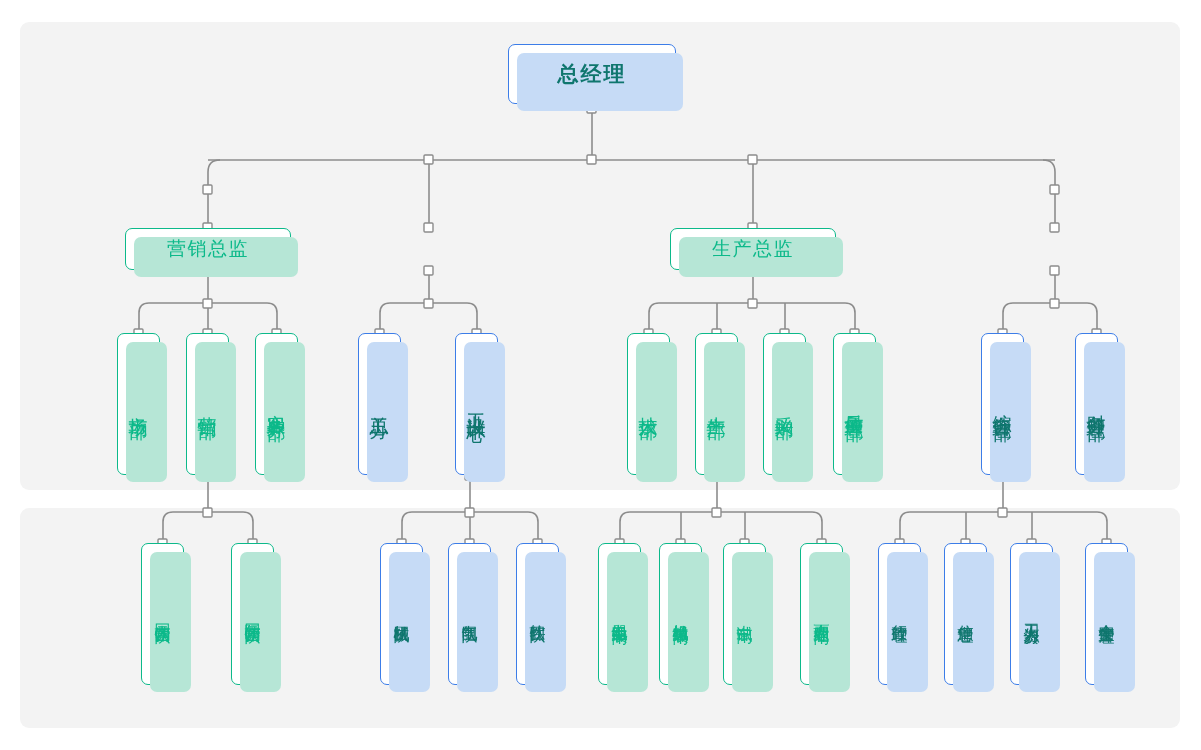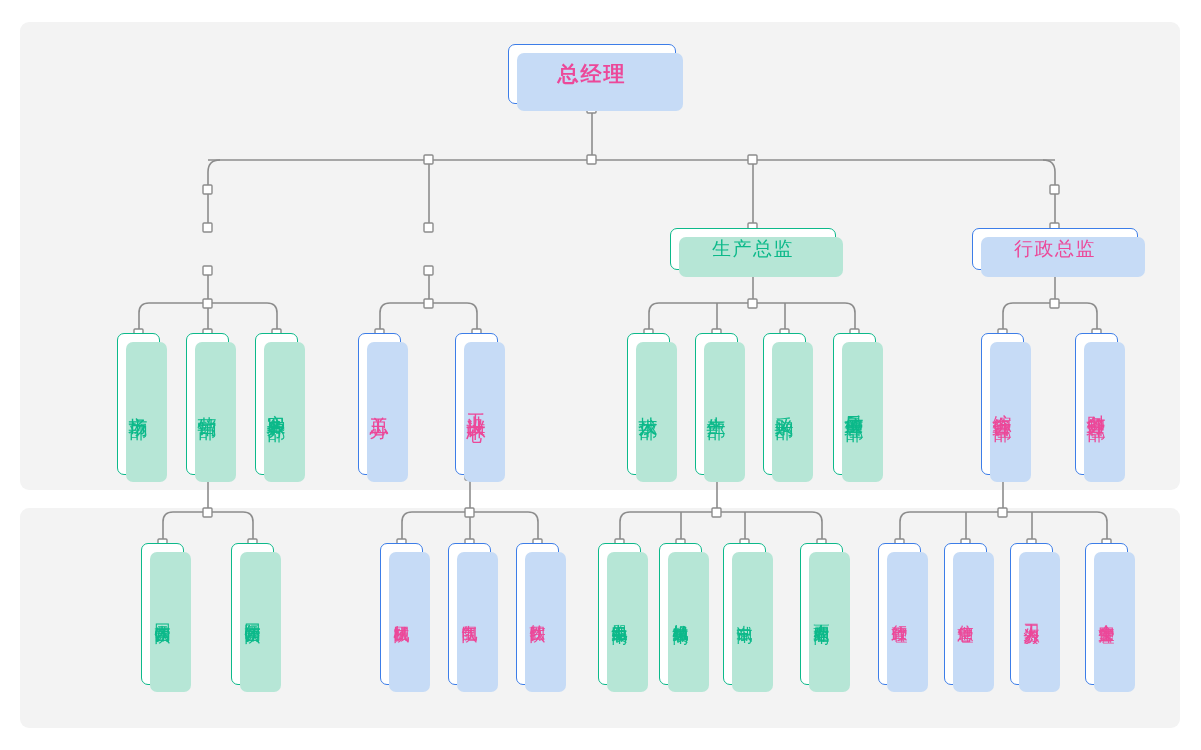--- a/index.html
+++ b/index.html
@@ -40,21 +40,21 @@
     left:8px;top:8px;
     width:100%;height:100%;
     background:#c6dbf6;
     border-radius:7px;
     z-index:-1;
   }
   .node.green{border-color:#0cb98a;}
   .node.green .shadow{background:#b6e6d6;}
 
   .label{
-    color:#ec4899;
+    color:#0f766e;
     font-size:17px;
     line-height:1.12;
     letter-spacing:0.5px;
     white-space:nowrap;
     text-align:center;
     user-select:none;
   }
   .node.green .label{color:#0cb98a;}
 
   .node.root{ }
@@ -184,28 +184,28 @@
       <rect class="handle" x="1027" y="539" width="9" height="9" rx="1"></rect>
       <rect class="handle" x="1102" y="539" width="9" height="9" rx="1"></rect>
     </g>
   </svg>
 
   <div class="node root" style="left:508px;top:44px;width:168px;height:60px;">
     <span class="shadow"></span>
     <span class="label">总经理</span>
   </div>
 
+  <div class="node l1 green" style="left:125px;top:228px;width:166px;height:42px;">
+    <span class="shadow"></span>
+    <span class="label">营销总监</span>
+  </div>
   <div class="node l1 green" style="left:670px;top:228px;width:166px;height:42px;">
     <span class="shadow"></span>
     <span class="label">生产总监</span>
   </div>
-  <div class="node l1" style="left:972px;top:228px;width:166px;height:42px;">
-    <span class="shadow"></span>
-    <span class="label">行政总监</span>
-  </div>
 
   <div class="node l2 vert green" style="left:117px;top:333px;width:43px;height:142px;">
     <span class="shadow"></span>
     <span class="label">市场部</span>
   </div>
   <div class="node l2 vert green" style="left:186px;top:333px;width:43px;height:142px;">
     <span class="shadow"></span>
     <span class="label">营销部</span>
   </div>
   <div class="node l2 vert green" style="left:255px;top:333px;width:43px;height:142px;">

